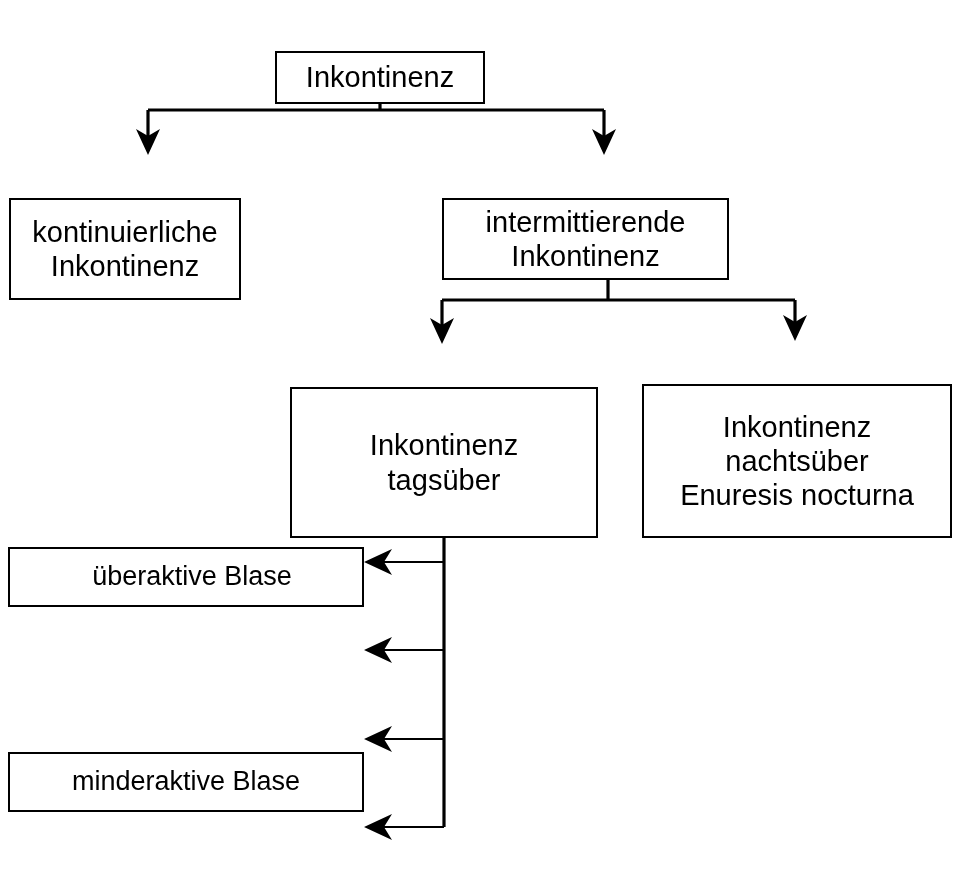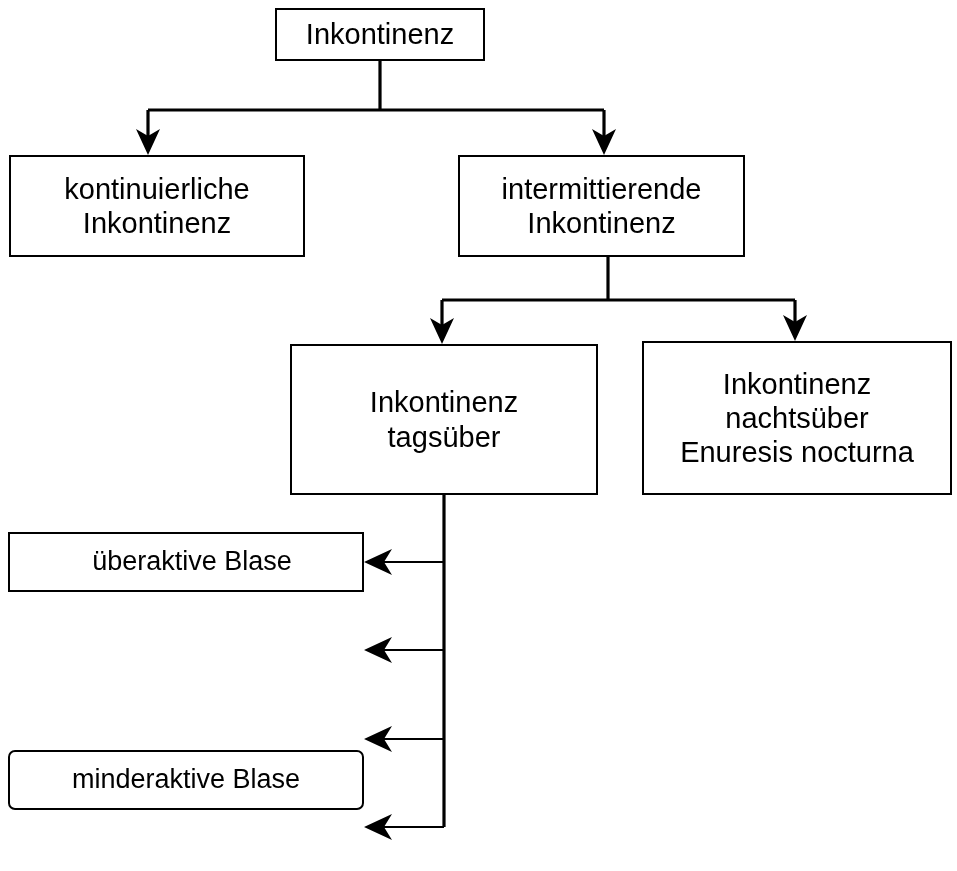--- a/index.html
+++ b/index.html
@@ -22,49 +22,50 @@
     background: #ffffff;
     border: 2px solid #000000;
     display: flex;
     align-items: center;
     justify-content: center;
     text-align: center;
     color: #000000;
     line-height: 1.18;
     white-space: pre-line;
     letter-spacing: 0px;
+    margin-top: 43px;
   }
   
   #node-root {
     left: 275px; top: 8px; width: 210px; height: 53px;
     font-size: 29px;
   }
   #node-continuous {
-    left: 9px; top: 155px; width: 296px; height: 102px;
+    left: 9px; top: 155px; width: 232px; height: 102px;
     font-size: 29px;
   }
   #node-intermittent {
-    left: 458px; top: 155px; width: 287px; height: 102px;
+    left: 442px; top: 155px; width: 287px; height: 82px;
     font-size: 29px;
   }
   #node-daytime {
     left: 290px; top: 344px; width: 308px; height: 151px;
     font-size: 29px;
   }
   #node-nighttime {
     left: 642px; top: 341px; width: 310px; height: 154px;
     font-size: 29px;
   }
   .leaf {
     left: 8px; width: 356px; height: 60px;
     font-size: 27px;
   }
-  #leaf-0 { top: 532px; padding-left: 12px; }
+  #leaf-0 { top: 504px; padding-left: 12px; }
   #leaf-1 { top: 620px; }
-  #leaf-2 { top: 750px; border-radius: 7px; }
+  #leaf-2 { top: 709px; }
   #leaf-3 { top: 797px; }
 
   
   #connectors {
     position: absolute;
     left: 0; top: 0;
     width: 957px;
     height: 871px;
     pointer-events: none;
   }

